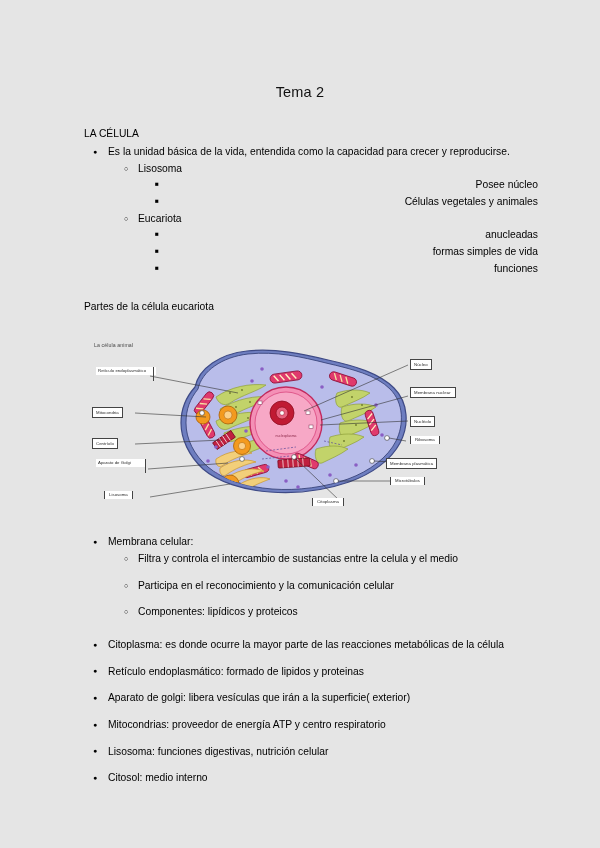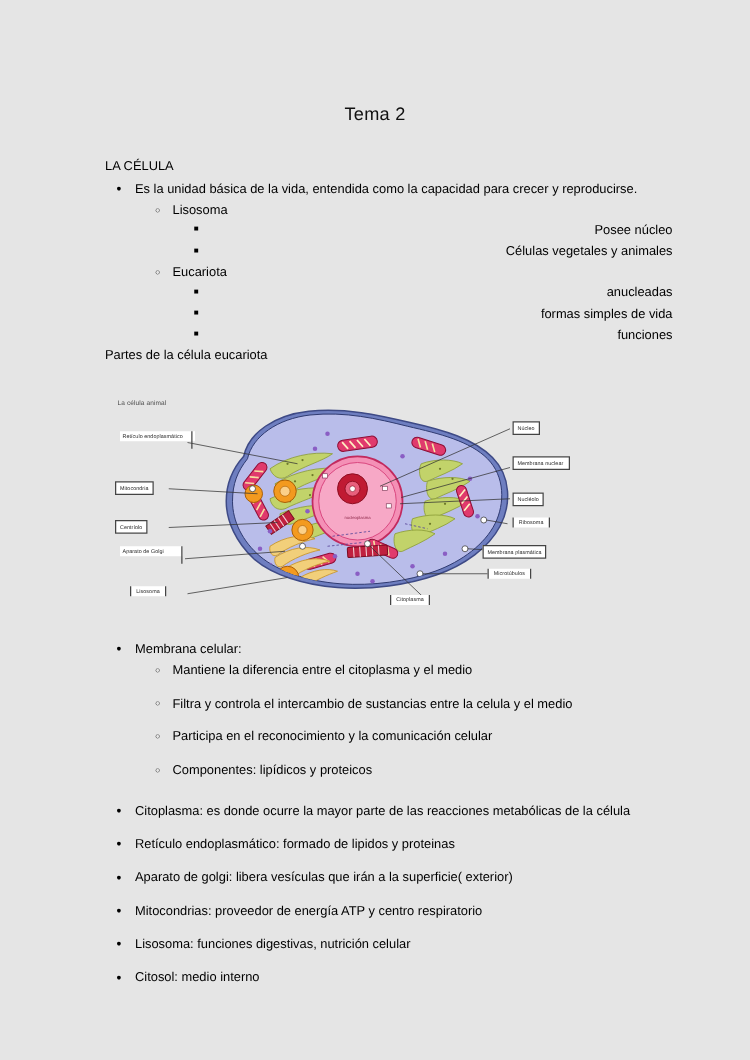--- a/index.html
+++ b/index.html
@@ -35,20 +35,21 @@
     padding: 0 62px 0 84px;
   }
   .section-head {
     font-size: 10.3px;
     margin-top: 26px;
     margin-bottom: 2px;
     line-height: 1.55;
   }
   .para {
     font-size: 10.3px;
+    margin-top: 22px;
     margin-bottom: 0;
     line-height: 1.55;
   }
   ul {
     margin: 0;
     padding-left: 24px;
     list-style: none;
   }
   ul.lvl1 > li {
     font-size: 10.3px;
@@ -383,23 +384,20 @@
       <div class="lbl bracket" style="left:300px; top:136px;">Microtúbulos</div>
 
       <div class="lbl bracket" style="left:222px; top:157px;">Citoplasma</div>
     </div>
 
     <ul class="lvl1" style="margin-top:18px;">
       <li>
         <span class="txt">Membrana celular:</span>
         <ul class="lvl2 spaced">
           <li>
-              <span class="txt">Mantiene la diferencia entre el citoplasma y el medio</span>
-            </li>
-          <li>
               <span class="txt">Filtra y controla el intercambio de sustancias entre la celula y el medio</span>
             </li>
           <li>
               <span class="txt">Participa en el reconocimiento y la comunicación celular</span>
             </li>
           <li>
               <span class="txt">Componentes: lipídicos y proteicos</span>
             </li>
         </ul>
       </li>

